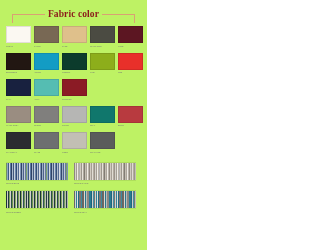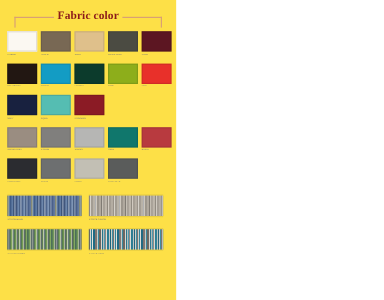--- a/index.html
+++ b/index.html
@@ -10,21 +10,21 @@
     width: 147px;
     height: 250px;
     background: #ffffff;
     font-family: "Liberation Sans", sans-serif;
     overflow: hidden;
   }
   #page {
     position: relative;
     width: 147px;
     height: 250px;
-    background: #fde047;
+    background: #bef264;
     box-sizing: border-box;
   }
 
   
   .header {
     display: flex;
     align-items: center;
     justify-content: center;
     padding: 9px 12px 0 12px;
     box-sizing: border-box;

